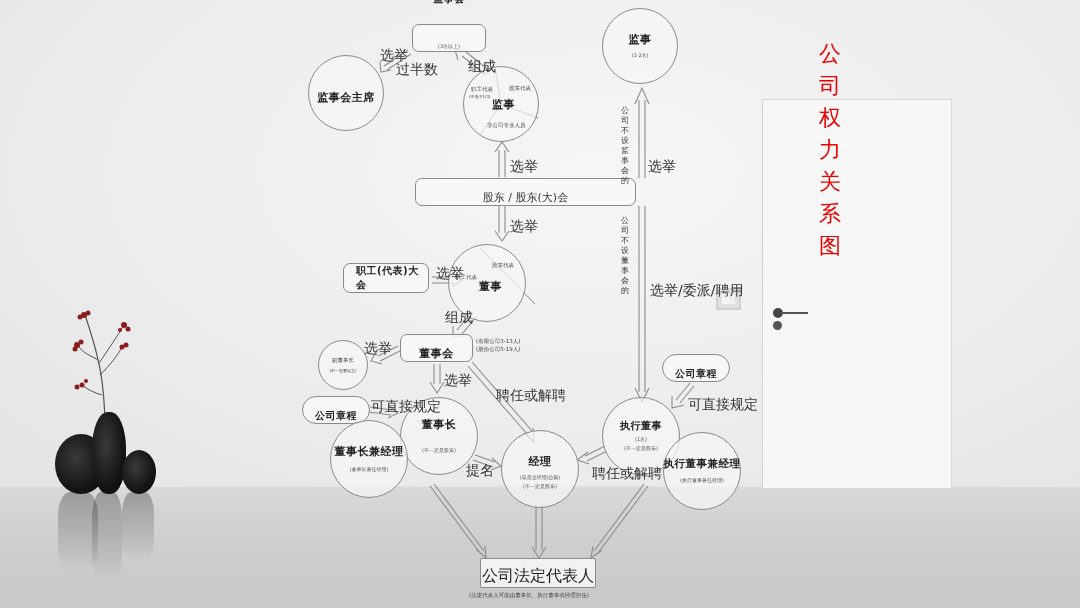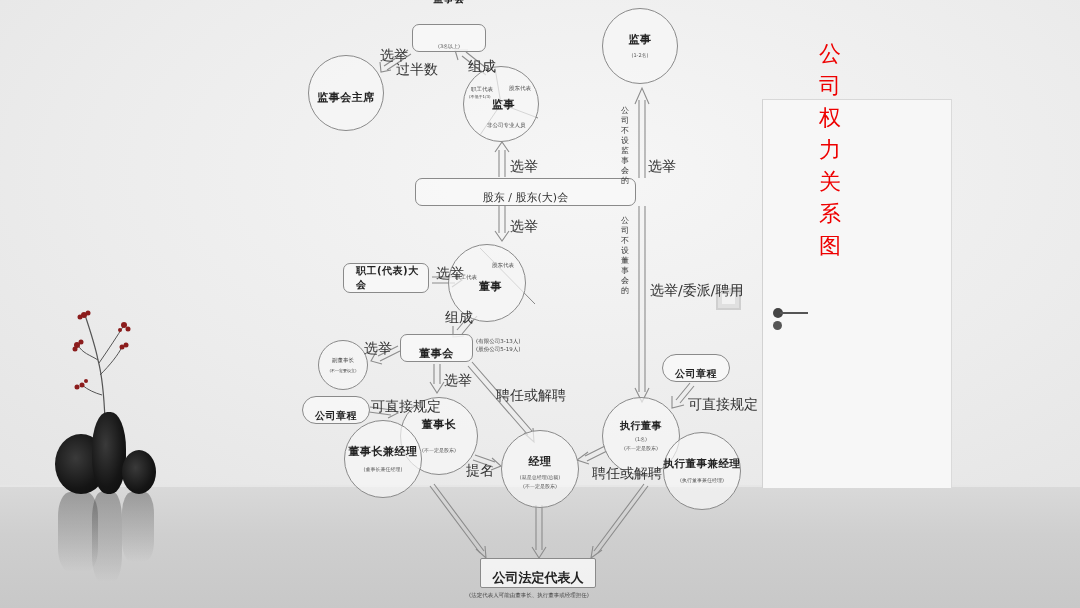--- a/index.html
+++ b/index.html
@@ -214,21 +214,21 @@
 
 <div class="box" style="left:302px;top:396px;width:68px;height:28px;border-radius:14px;">
   <div class="main-label" style="font-size:10px;">公司章程</div>
 </div>
 
 <div class="circle" style="left:400px;top:397px;width:78px;height:78px;text-align:right;">
   <div class="main-label" style="font-size:11px;margin-bottom:14px;">董事长</div>
   <div class="sub">(不一定是股东)</div>
 </div>
 
-<div class="circle" style="left:344px;top:420px;width:78px;height:78px;align-items:center;">
+<div class="circle" style="left:330px;top:420px;width:78px;height:78px;align-items:center;">
   <div class="main-label" style="font-size:11px;">董事长兼经理</div>
   <div class="sub" style="margin-top:6px;">(董事长兼任经理)</div>
 </div>
 
 <div class="circle" style="left:501px;top:430px;width:78px;height:78px;">
   <div class="main-label" style="font-size:11px;margin-top:6px;">经理</div>
   <div class="sub" style="margin-top:4px;">(就是总经理/总裁)</div>
   <div class="sub">(不一定是股东)</div>
 </div>
 
@@ -241,21 +241,21 @@
   <div class="sub">(1名)</div>
   <div class="sub">(不一定是股东)</div>
 </div>
 
 <div class="circle" style="left:663px;top:432px;width:78px;height:78px;">
   <div class="main-label" style="font-size:10.5px;white-space:nowrap;">执行董事兼经理</div>
   <div class="sub" style="margin-top:5px;">(执行董事兼任经理)</div>
 </div>
 
 <div class="box" style="left:480px;top:558px;width:116px;height:30px;border-radius:2px;">
-  <div style="font-size:13px;color:#222;font-weight:bold;">公司法定代表人</div>
+  <div style="font-size:16px;color:#222;">公司法定代表人</div>
 </div>
 <div class="side-note" style="left:469px;top:591px;">(法定代表人可能由董事长、执行董事或经理担任)</div>
 
 <div class="lbl" style="left:380px;top:47px;">选举</div>
 <div class="lbl" style="left:396px;top:61px;">过半数</div>
 <div class="lbl" style="left:468px;top:58px;">组成</div>
 <div class="lbl" style="left:510px;top:158px;">选举</div>
 <div class="lbl" style="left:648px;top:158px;">选举</div>
 <div class="vlbl" style="left:620px;top:106px;">
     <span>

